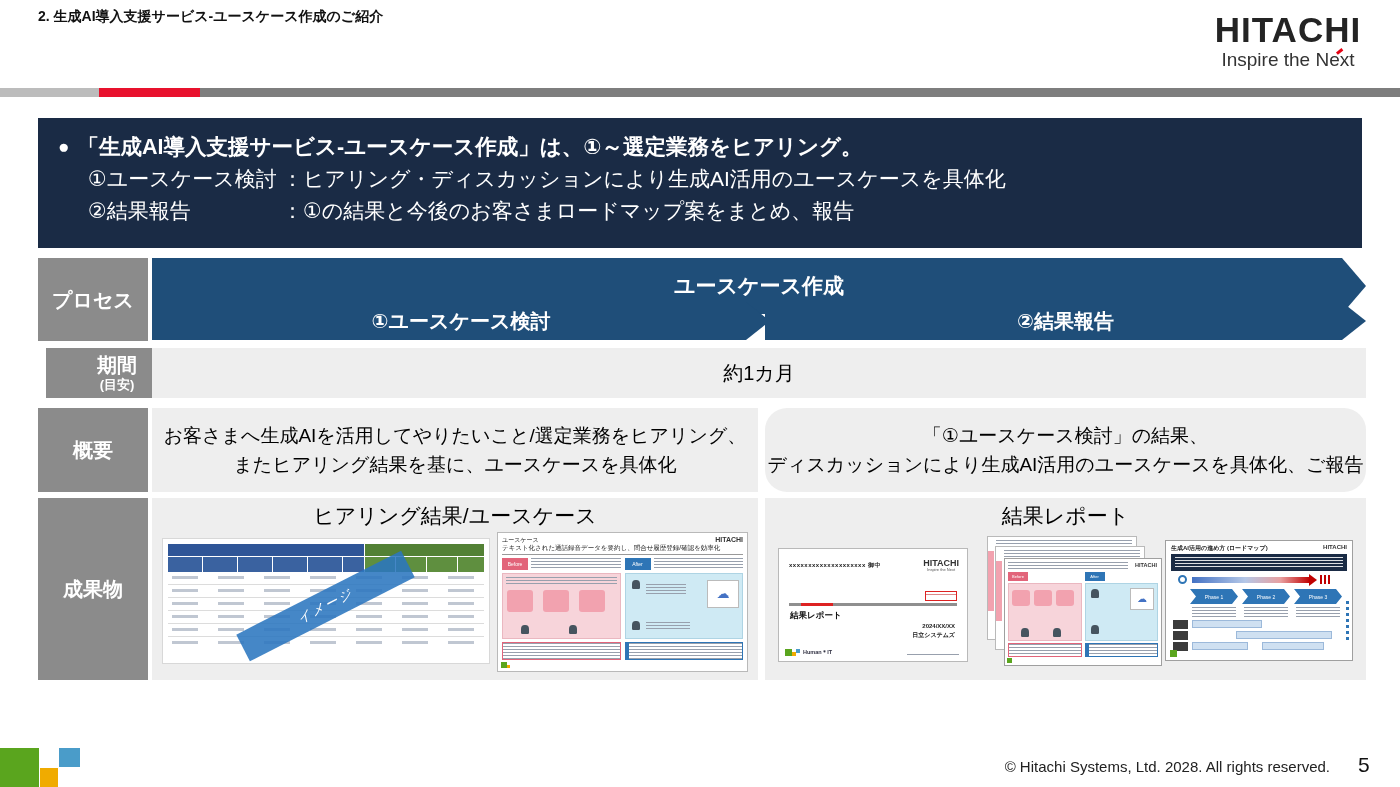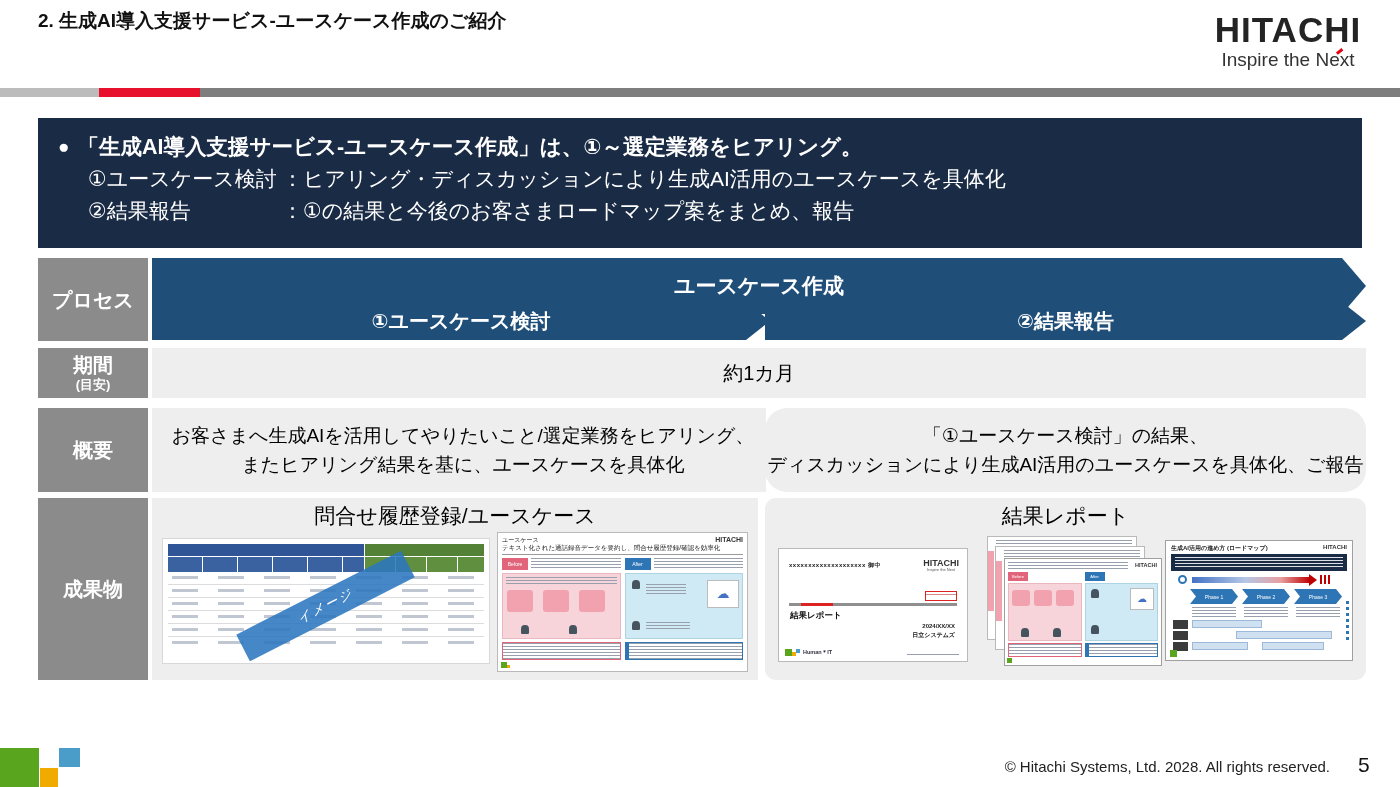--- a/index.html
+++ b/index.html
@@ -1,21 +1,21 @@
 <!DOCTYPE html>
 <html><head>
 <meta charset="utf-8">
 <style>
   html,body{margin:0;padding:0;background:#ffffff;}
   body{font-family:"Liberation Sans","DejaVu Sans",sans-serif;}
   #slide{position:relative;width:1400px;height:787px;background:#ffffff;overflow:hidden;}
   .abs{position:absolute;}
 
   
-  .breadcrumb{left:38px;top:8px;font-size:19px;font-weight:bold;color:#111;}
+  .breadcrumb{left:38px;top:8px;font-size:14px;font-weight:bold;color:#111;}
   .page-title{left:36px;top:24px;font-size:34px;font-weight:bold;color:#000;letter-spacing:.5px;}
   .logo{left:1188px;top:12px;width:200px;text-align:center;}
   .logo .brand{font-size:35px;font-weight:800;color:#242424;letter-spacing:1px;line-height:1.05;}
   .logo .tagline{position:relative;display:inline-block;font-size:19px;color:#333;margin-top:0;}
   .logo .tagline::after{content:"";position:absolute;right:12px;top:1px;width:7px;height:2.5px;background:#e60012;transform:rotate(-38deg);}
 
   
   .bar{top:88px;height:9px;}
   .bar.light{left:0;width:99px;background:#bcbcbc;}
   .bar.red{left:99px;width:101px;background:#e8112d;}
@@ -140,46 +140,46 @@
       <span class="sep">：</span>
       <span>①の結果と今後のお客さまロードマップ案をまとめ、報告</span>
     </div>
   </div>
 
   <div class="abs row-label" style="left:38px;top:258px;width:110px;height:83px;">プロセス</div>
   <div class="abs arrow main" style="left:152px;top:258px;width:1214px;height:56px;">ユースケース作成</div>
   <div class="abs arrow sub" style="left:152px;top:302px;width:618px;height:38px;">①ユースケース検討</div>
   <div class="abs arrow sub" style="left:765px;top:302px;width:601px;height:38px;">②結果報告</div>
 
-  <div class="abs row-label" style="left:38px;top:348px;width:110px;height:50px;">
+  <div class="abs row-label" style="left:46px;top:348px;width:110px;height:50px;padding-left:16px;">
     <span>期間</span>
     <span class="sub">(目安)</span>
   </div>
   <div class="abs cell center" style="left:152px;top:348px;width:1214px;height:50px;">
     <span class="duration-value">約1カ月</span>
   </div>
 
   <div class="abs row-label" style="left:38px;top:408px;width:110px;height:84px;">概要</div>
-  <div class="abs cell center" style="left:152px;top:408px;width:606px;height:84px;padding-left:8px;">
+  <div class="abs cell center" style="left:152px;top:408px;width:606px;height:84px;">
     <div class="overview-text">
       <div>お客さまへ生成AIを活用してやりたいこと/選定業務をヒアリング、</div>
       <div>またヒアリング結果を基に、ユースケースを具体化</div>
     </div>
   </div>
   <div class="abs cell center" style="left:765px;top:408px;width:601px;height:84px;border-radius:22px;">
     <div class="overview-text">
       <div>「①ユースケース検討」の結果、</div>
       <div>ディスカッションにより生成AI活用のユースケースを具体化、ご報告</div>
     </div>
   </div>
 
   <div class="abs row-label" style="left:38px;top:498px;width:110px;height:182px;">成果物</div>
 
   <div class="abs cell" style="left:152px;top:498px;width:606px;height:182px;">
-    <div class="deliv-title">問合せ履歴登録/ユースケース</div>
+    <div class="deliv-title">ヒアリング結果/ユースケース</div>
 
     <div class="card" style="left:10px;top:40px;width:328px;height:126px;border-color:#d8d8d8;">
       <div style="position:absolute;left:5px;top:5px;right:5px;">
         <div class="tt-head">
             <div class="b" style="width:62%;margin-right:1px;"></div>
             <div class="g" style="flex:1;"></div>
           </div>
         <div class="tt-sub">
             <div class="b" style="width:62%;margin-right:1px;"></div>
             <div class="g" style="flex:1;"></div>
@@ -228,21 +228,21 @@
             <div class="cloudbox">☁</div>
           </div>
           <div class="notebox blue ml"></div>
         </div>
       </div>
       <div class="sq" style="left:3px;bottom:3px;width:6px;height:6px;background:#5aa51e;"></div>
       <div class="sq" style="left:9px;bottom:3px;width:3px;height:3px;background:#f0ab00;"></div>
     </div>
   </div>
 
-  <div class="abs cell" style="left:765px;top:498px;width:601px;height:182px;border-radius:11px;">
+  <div class="abs cell" style="left:765px;top:498px;width:601px;height:182px;">
     <div class="deliv-title">結果レポート</div>
 
     <div class="card" style="left:13px;top:50px;width:190px;height:114px;border-color:#b9b9b9;">
       <div class="cov-addr">xxxxxxxxxxxxxxxxxxxx 御中</div>
       <div class="cov-brand">
         <div class="b">HITACHI</div>
         <div class="t">Inspire the Next</div>
       </div>
       <div class="cov-redbox"></div>
       <div class="cov-line"></div>

